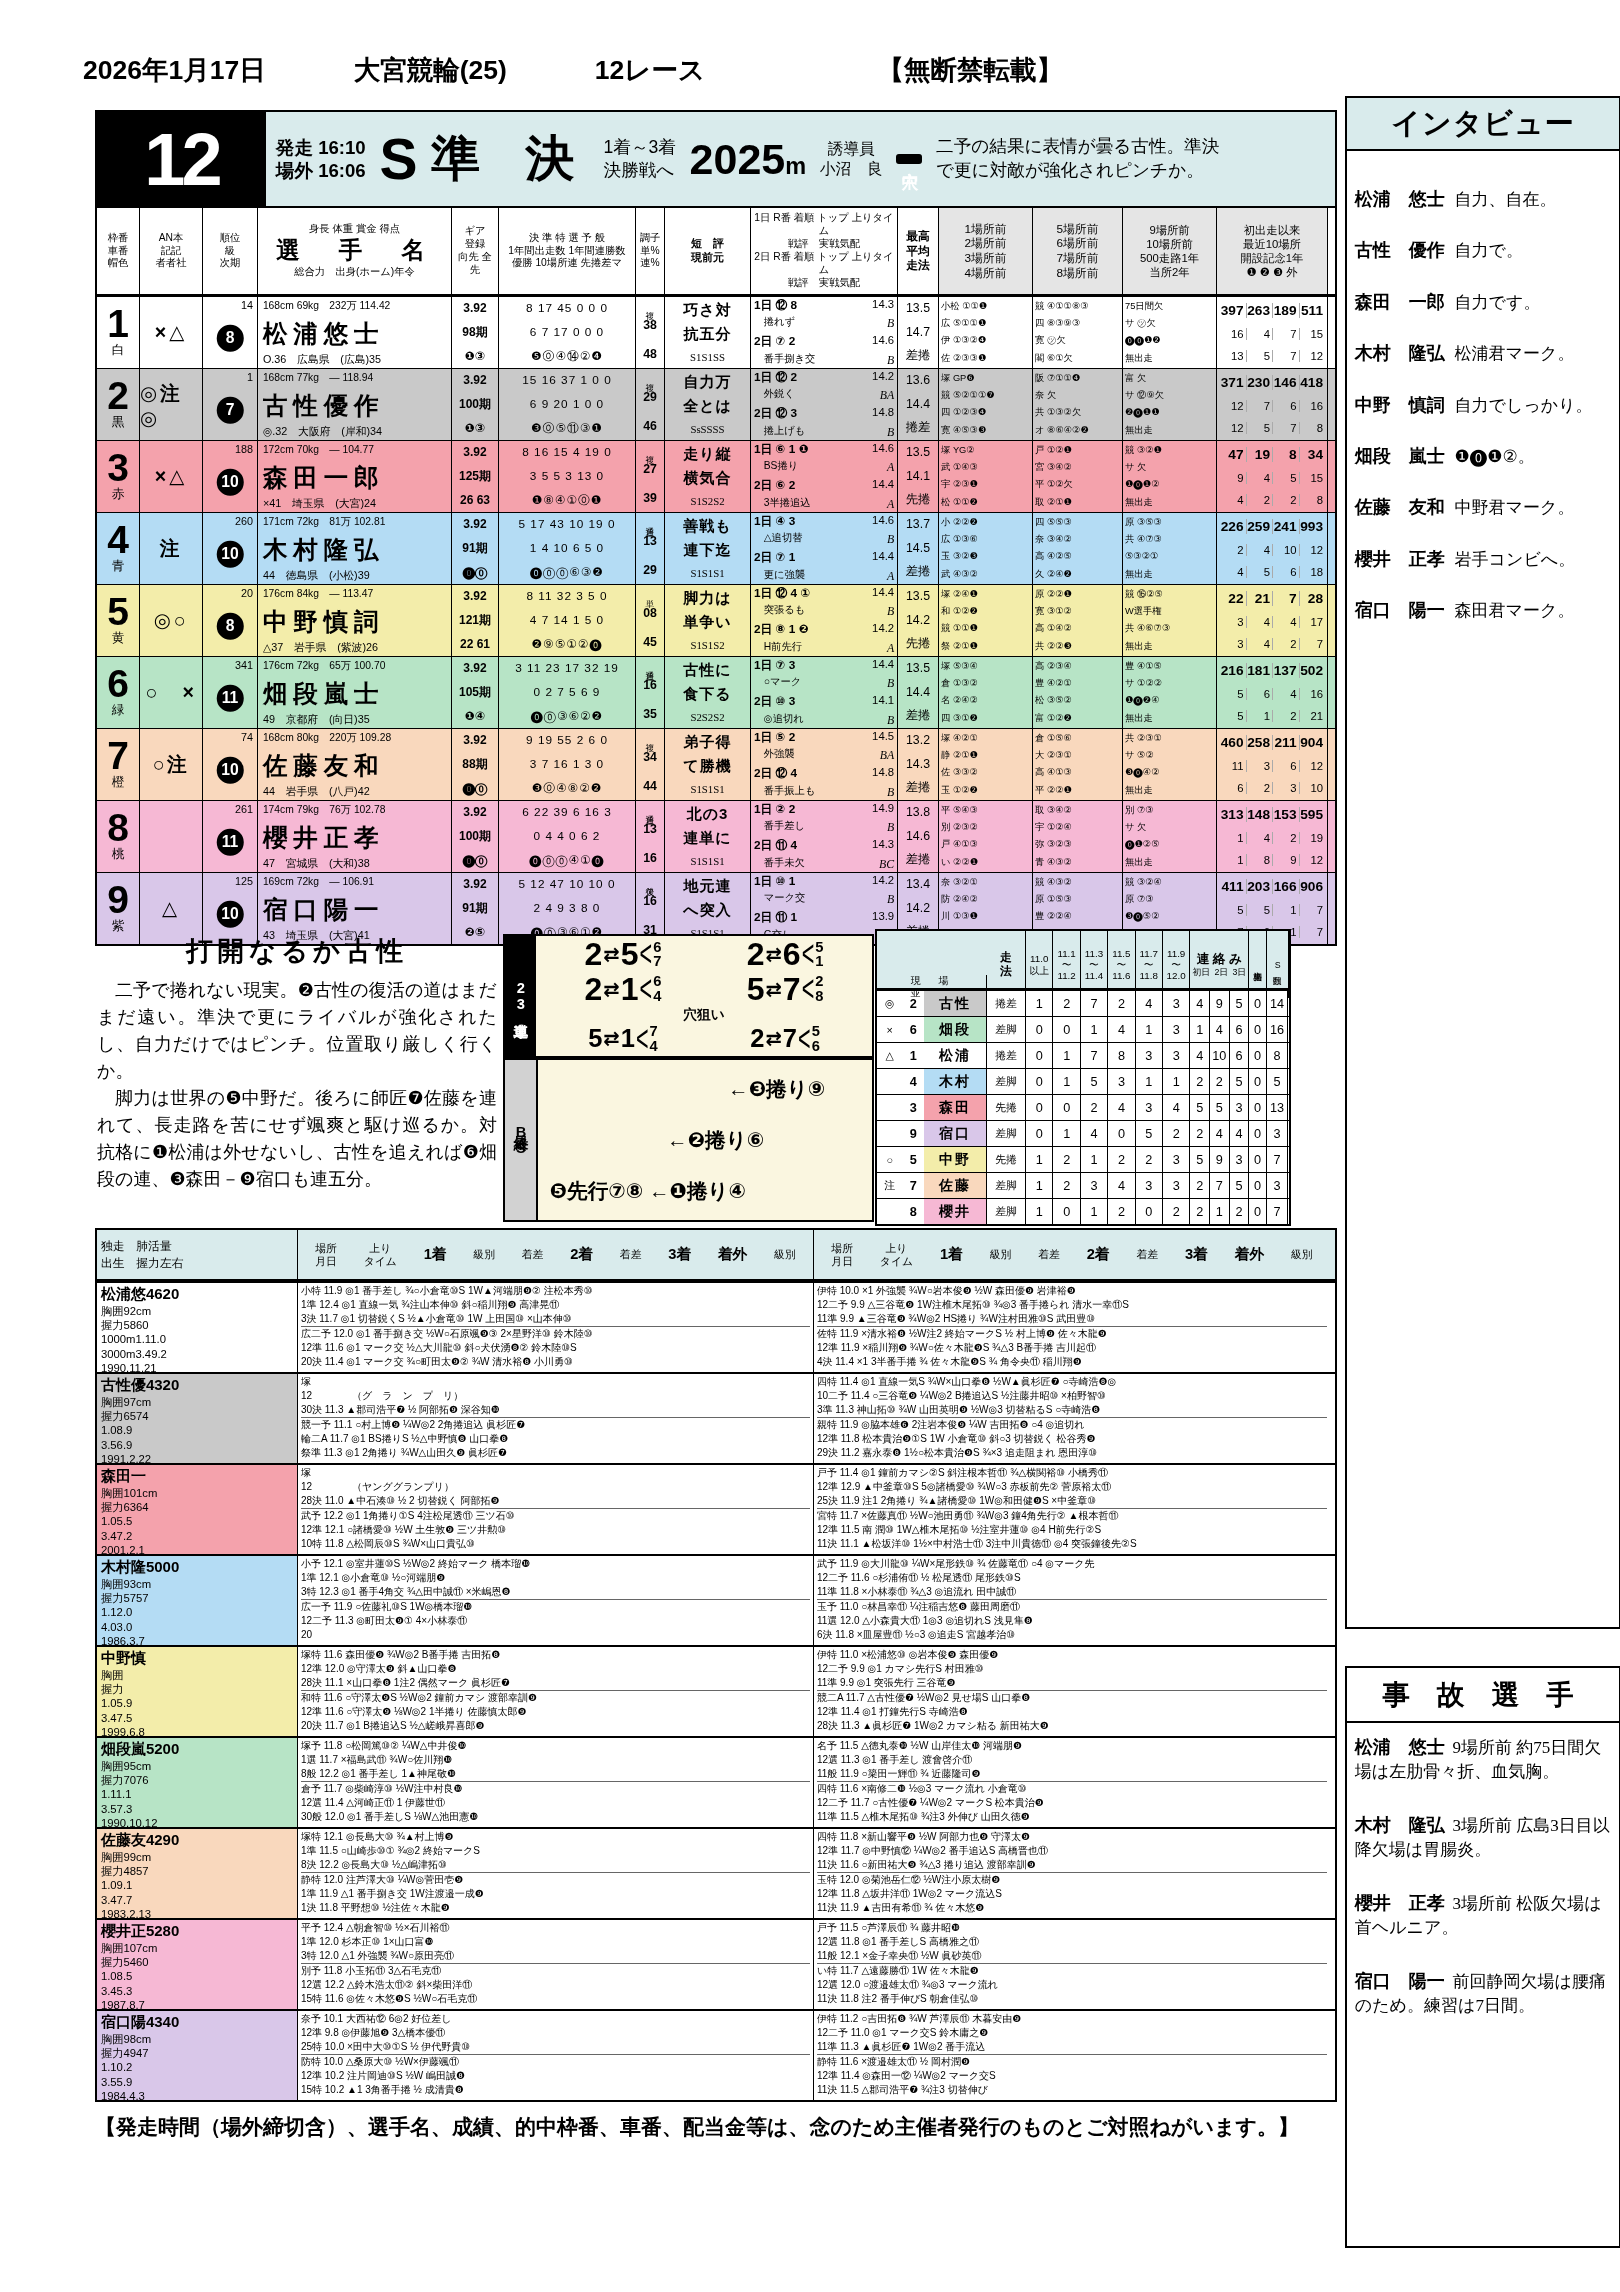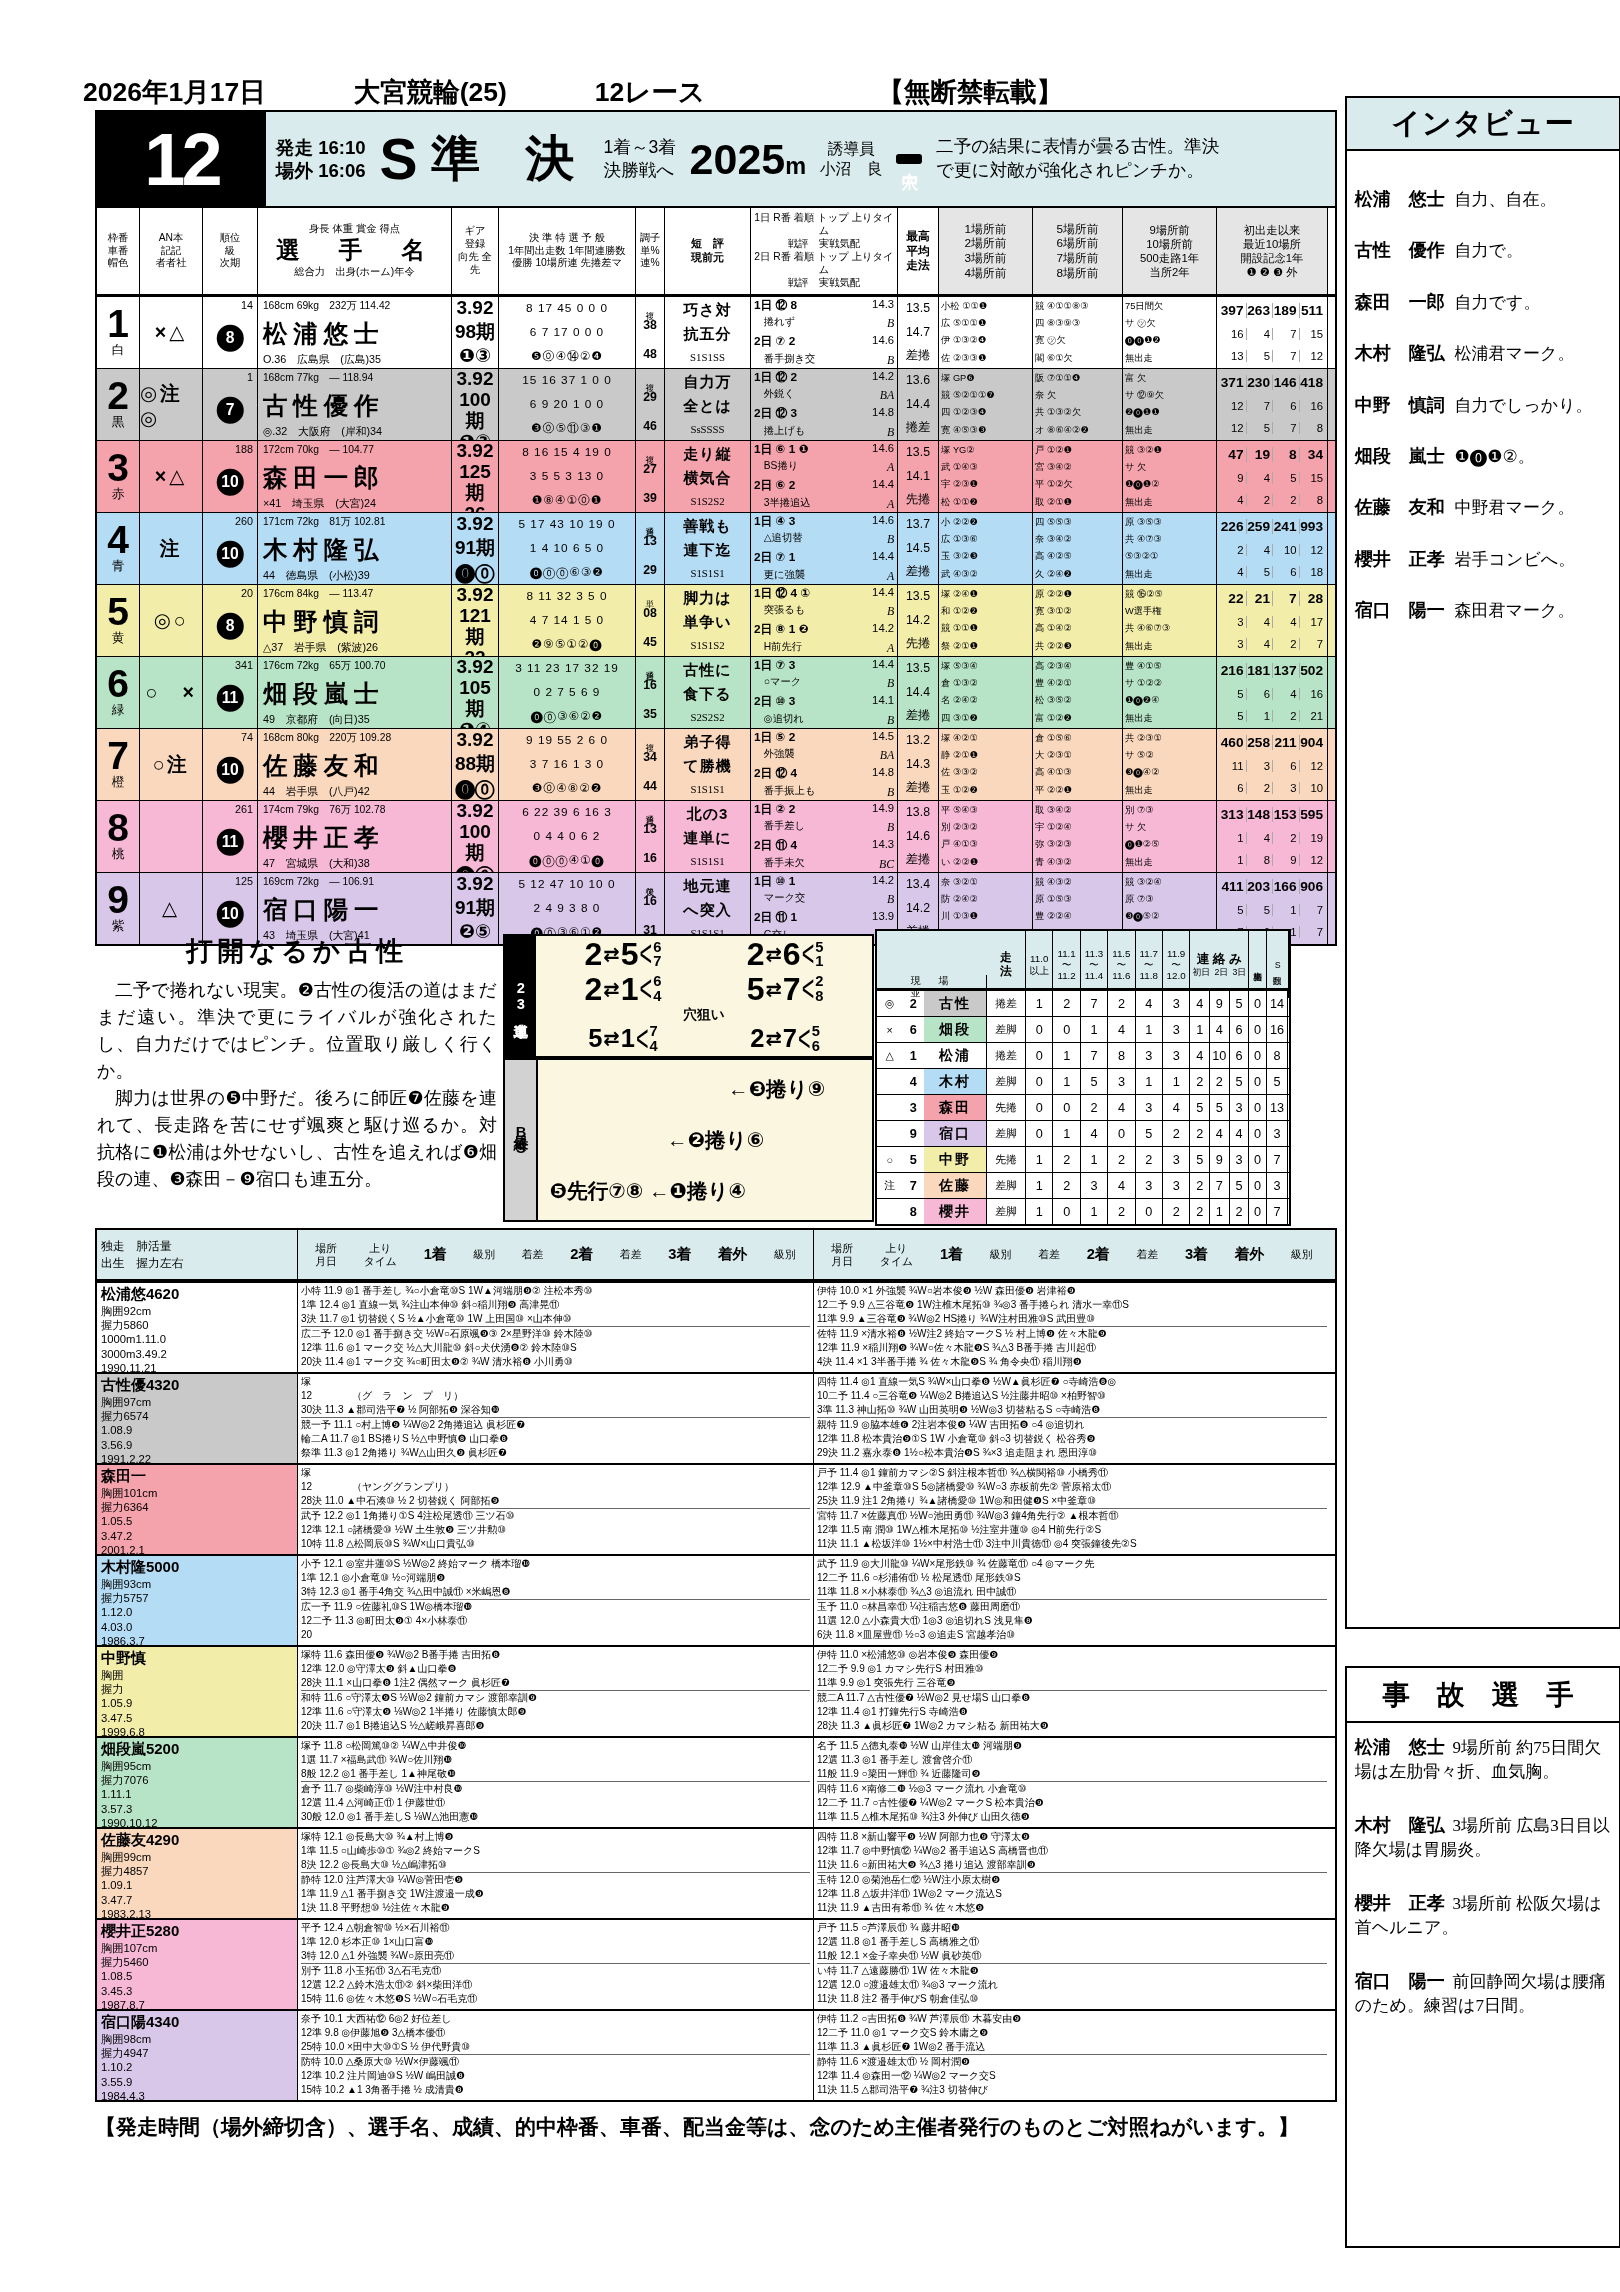--- a/index.html
+++ b/index.html
@@ -1,21 +1,21 @@
 <!DOCTYPE html>
 <html><head>
 <meta charset="utf-8">
 <style>
   html,body{margin:0;padding:0;background:#fff;}
   .page{position:relative;width:1620px;height:2293px;background:#fff;overflow:hidden;
         font-family:"Liberation Sans","DejaVu Sans",sans-serif;color:#000;}
   .serif{font-family:"Liberation Serif","DejaVu Serif",serif;}
   .abs{position:absolute;}
   
-  .topline{left:83px;top:74px;width:1245px;height:35px;font-size:26.5px;font-weight:bold;display:flex;align-items:center;}
+  .topline{left:83px;top:52px;width:1245px;height:35px;font-size:26.5px;font-weight:bold;display:flex;align-items:center;}
   .topline .tl-date{margin-right:88px;}
   .topline .tl-venue{margin-right:88px;}
   .topline .tl-race{}
   .topline .tl-noreprint{margin-left:auto;margin-right:265px;}
   
   .sheet{left:95px;top:110px;width:1238px;border:2.9px solid #000;background:#fff;}
   .title-row{display:flex;height:94px;border-bottom:2px solid #000;}
   .t-num{width:169px;background:#000;color:#fff;display:flex;align-items:center;justify-content:center;
          font-size:74px;font-weight:bold;letter-spacing:-3.9px;}
   .t-rest{flex:1;background:#d9ebec;display:flex;align-items:center;padding:0 9.8px;gap:13.7px;}
@@ -44,21 +44,21 @@
   .c-marks{display:flex;align-items:center;justify-content:center;font-size:19.6px;font-weight:bold;letter-spacing:2.9px;}
   .c-rank{}
   .rk{position:absolute;top:2px;right:3.9px;font-size:10.8px;}
   .seki{position:absolute;left:50%;top:58%;transform:translate(-50%,-50%);width:26.5px;height:26.5px;border-radius:50%;
         background:#000;color:#fff;font-size:15.7px;font-weight:bold;display:flex;align-items:center;justify-content:center;}
   .c-name{padding:2px 2.9px 1px 4.9px;display:flex;flex-direction:column;justify-content:space-between;}
   .phys{font-size:10.3px;white-space:nowrap;}
   .rname{font-size:24.5px;font-weight:bold;letter-spacing:5.9px;white-space:nowrap;font-family:"Liberation Serif","DejaVu Serif",serif;}
   .rsub{font-size:10.8px;white-space:nowrap;}
   .c-3l{display:flex;flex-direction:column;justify-content:space-around;align-items:center;text-align:center;}
-  .c-gear div{font-size:19px;font-weight:bold;line-height:1.1;}
+  .c-gear div{font-size:12px;font-weight:bold;line-height:1.1;}
   .c-stats div{font-size:11.8px;letter-spacing:1px;white-space:nowrap;line-height:1.1;}
   .c-cond{display:flex;flex-direction:column;align-items:center;justify-content:space-around;}
   .ck{font-size:8.8px;writing-mode:vertical-rl;text-orientation:upright;line-height:1;}
   .c-cond .cv{font-size:12.3px;font-weight:bold;}
   .c-eval{display:flex;flex-direction:column;align-items:center;justify-content:space-around;}
   .ev{font-size:15px;font-weight:bold;line-height:1.05;letter-spacing:1px;}
   .sss{font-size:10.8px;font-family:"Liberation Serif","DejaVu Serif",serif;}
   .c-days{padding:2px 2.9px;display:flex;flex-direction:column;justify-content:space-between;}
   .dl{display:flex;justify-content:space-between;font-size:11.8px;font-weight:bold;line-height:1.05;white-space:nowrap;}
   .dl.sub{font-weight:normal;font-size:10.3px;padding-left:9.8px;}

